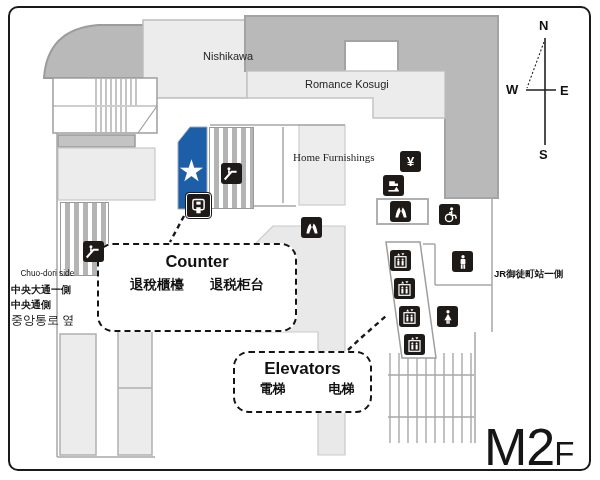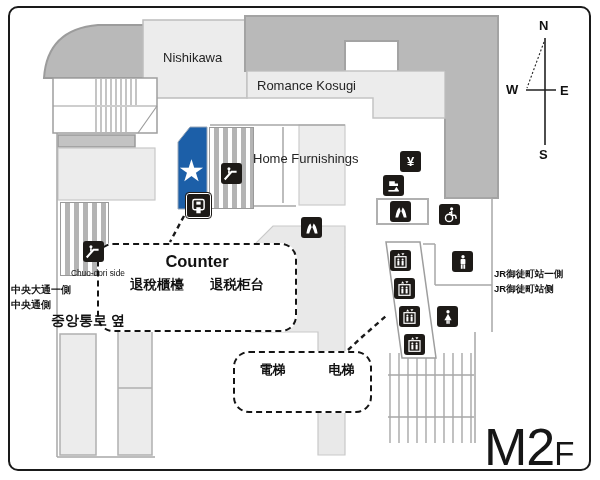--- a/index.html
+++ b/index.html
@@ -12,25 +12,25 @@
      background:repeating-linear-gradient(90deg,#ffffff 0 4px,#b4b4b4 4px 9px);}
   .tile{position:absolute;width:21px;height:21px;background:#1d1a17;border-radius:3px;
      display:flex;align-items:center;justify-content:center;}
   .tile svg{position:static;}
   .tile-txt{color:#fff;font-weight:bold;font-size:13px;line-height:1;}
   .note-box{position:absolute;background:#fff;border:2.5px dashed #141414;border-radius:16px;
      text-align:center;box-sizing:border-box;}
   .note-title{font-weight:bold;font-size:16.5px;line-height:19px;color:#111;}
   .note-cjk{font-size:13.5px;font-weight:bold;color:#111;margin-top:5px;font-family:Liberation Mono, monospace;}
   .note-cjk span{margin:0 9px;}
-  .map-label{position:absolute;font-size:13px;color:#242424;white-space:nowrap;}
+  .map-label{position:absolute;font-size:11px;color:#242424;white-space:nowrap;margin-left:40px;}
   .side-label{position:absolute;font-size:8.3px;line-height:15.5px;color:#111;white-space:nowrap;}
   .side-label .cjk{font-size:10px;font-weight:bold;display:block;}
   .side-label .en{display:block;text-align:right;}
-  .side-label .ko{font-size:14px;font-weight:bold;display:block;padding-left:40px;}
+  .side-label .ko{font-size:12px;font-weight:normal;display:block;}
   .compass-letter{position:absolute;font-size:13px;font-weight:bold;color:#111;}
   #floor-ind{position:absolute;left:484px;top:421px;display:flex;align-items:baseline;
      color:#161616;letter-spacing:-1px;}
   #floor-ind .big{font-size:52px;line-height:1;}
   #floor-ind .small{font-size:33px;line-height:1;}
   .star{position:absolute;color:#fff;font-size:30px;line-height:1;}
   .white-box{position:absolute;background:#fff;border:2px solid #b0b0b0;box-sizing:border-box;}
 </style>
 </head>
 <body>
@@ -85,40 +85,40 @@
 
   <div class="note-box" style="left:97px;top:243px;width:200px;height:89px;padding-top:7px;">
     <div class="note-title">Counter</div>
     <div class="note-cjk">
       <span>退稅櫃檯</span>
       <span>退税柜台</span>
     </div>
   </div>
 
   <div class="note-box" style="left:233px;top:351px;width:139px;height:62px;padding-top:6px;">
+    <div class="note-title" style="font-size:17px;">Elevators</div>
     <div class="note-cjk" style="margin-top:2px;font-size:13px;">
       <span style="margin:0 22px;">電梯</span>
       <span style="margin:0 13px;">电梯</span>
     </div>
   </div>
 
   <div class="map-label" style="left:163px;top:50px;">Nishikawa</div>
-  <div class="map-label" style="left:257px;top:78px;">Romance Kosugi</div>
-  <div class="map-label" style="left:253px;top:151px;">Home Furnishings</div>
+  <div class="map-label" style="left:265px;top:78px;">Romance Kosugi</div>
+  <div class="map-label" style="left:253px;top:151px;font-family:Liberation Serif, serif;">Home Furnishings</div>
 
   <div class="side-label" style="left:11px;top:266px;">
     <span class="en">Chuo-dori side</span>
     <span class="cjk">中央大通一側</span>
     <span class="cjk">中央通側</span>
     <span class="ko">중앙통로 옆</span>
   </div>
 
   <div class="side-label" style="left:494px;top:266px;line-height:15px;">
     <span class="cjk" style="font-size:9.5px;">JR御徒町站一側</span>
-    <span class="cjk" style="font-size:9.5px;">JR御徒町站侧</span>
   </div>
 
   <div class="compass-letter" style="left:539px;top:18px;">N</div>
   <div class="compass-letter" style="left:506px;top:82px;">W</div>
   <div class="compass-letter" style="left:560px;top:83px;">E</div>
   <div class="compass-letter" style="left:539px;top:147px;">S</div>
 
   <div id="floor-ind">
     <span class="big">M2</span>
     <span class="small">F</span>

